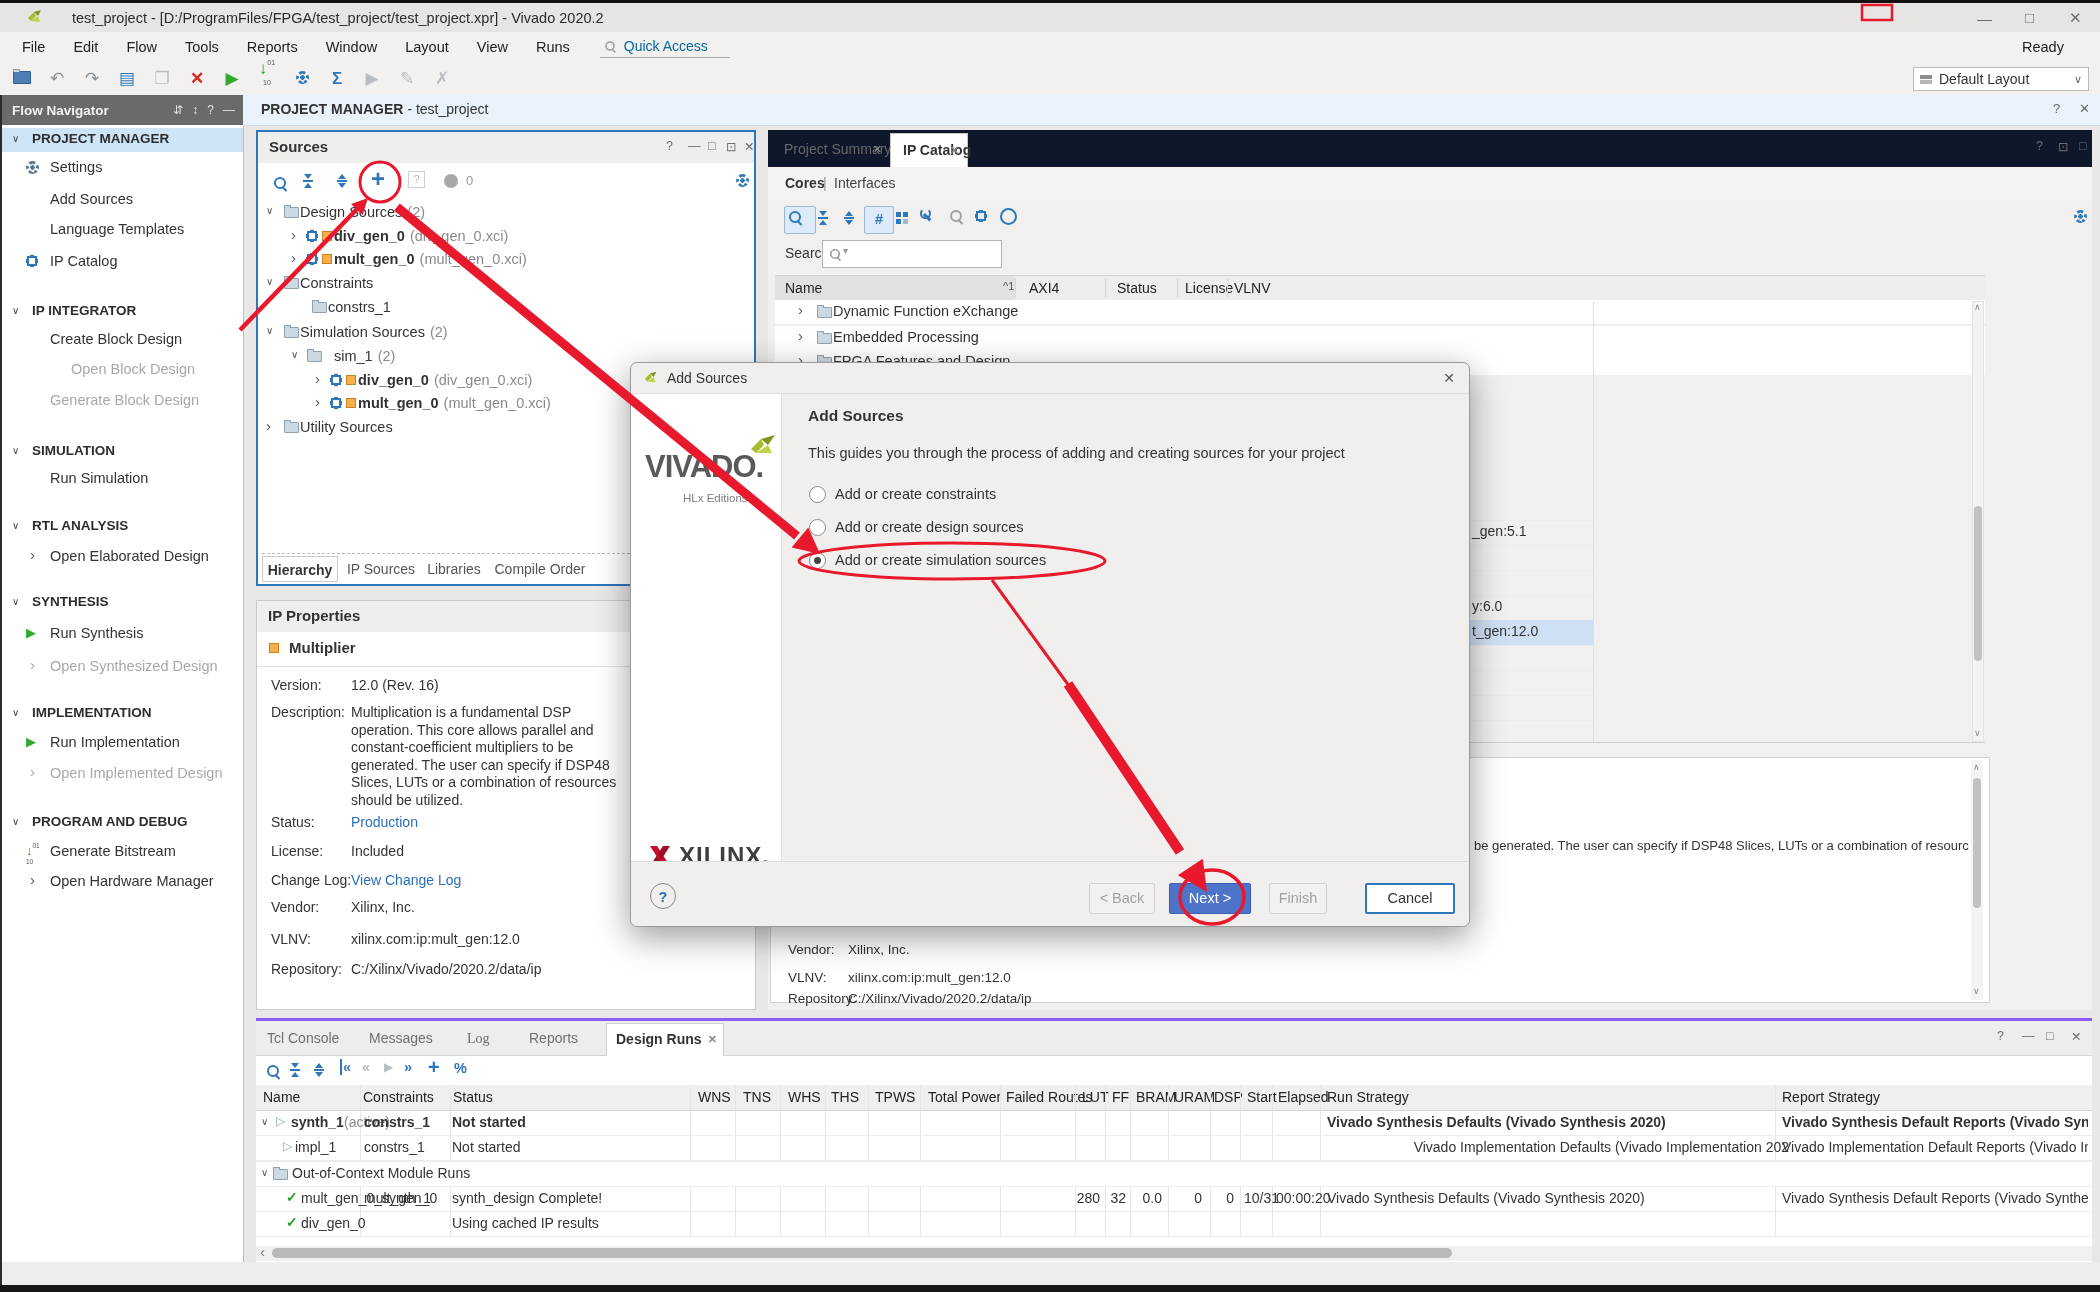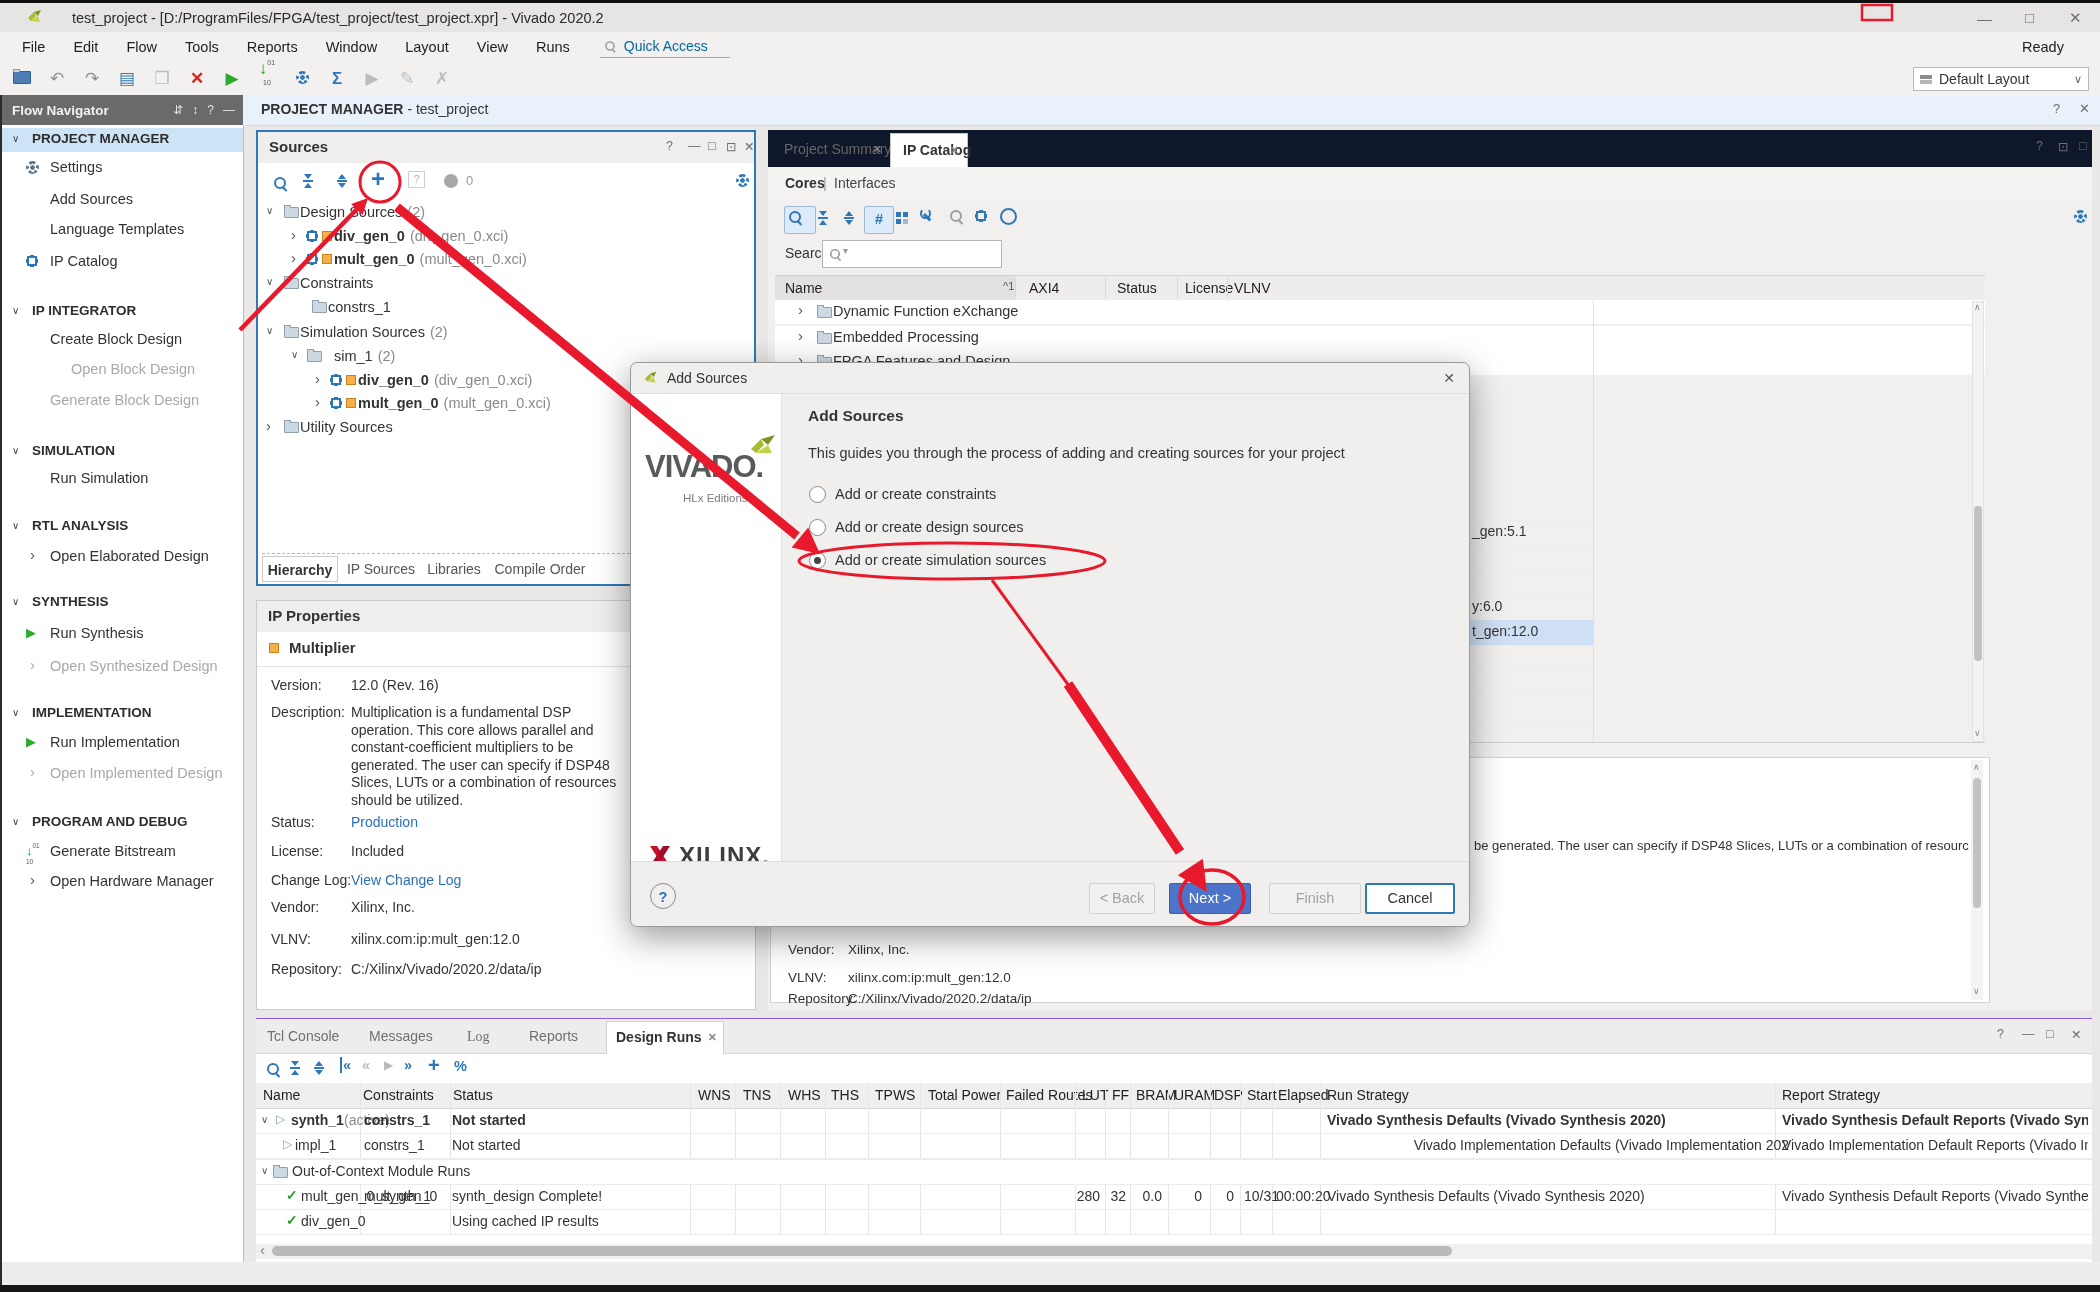--- a/index.html
+++ b/index.html
@@ -23,21 +23,21 @@
   .fn-item{font-size:14.5px;color:#333;}
   .fn-dis{color:#a8a8a8;}
   .fn-sel{position:absolute;left:0;width:241px;height:24px;background:#cde4f7;}
   
   #pm-bar{position:absolute;left:243px;top:95px;width:1857px;height:30px;background:#e9f1fa;border-bottom:1px solid #cfd9e4;}
   
   .panel-hdr-ic{color:#6e6e6e;font-size:13px;}
   #sources-panel{position:absolute;left:256px;top:130px;width:500px;height:456px;background:#fff;border:2px solid #2e77b8;box-sizing:border-box;}
   #ip-properties{position:absolute;left:256px;top:600px;width:500px;height:410px;background:#fff;border:1px solid #cdcbc9;box-sizing:border-box;}
   #ip-catalog{position:absolute;left:768px;top:130px;width:1324px;height:880px;background:#f2f0ef;}
-  #bottom-panel{position:absolute;left:256px;top:1018px;width:1836px;height:244px;background:#fff;border-top:1px solid #8b5cf6;}
+  #bottom-panel{position:absolute;left:256px;top:1018px;width:1836px;height:244px;background:#fff;border-top:3px solid #8b5cf6;}
   .phdr{background:#f0eeed;border-bottom:1px solid #dad8d6;}
   .grayed{color:#0369a1;}
   
   .i-search{display:inline-block;width:8px;height:8px;border:2px solid #2e77b8;border-radius:50%;position:relative;}
   .i-search::after{content:"";position:absolute;left:7px;top:7px;width:6px;height:2px;background:#2e77b8;transform:rotate(45deg);transform-origin:0 0;}
   .i-search.gray{border-color:#9aa0a6;}.i-search.gray::after{background:#9aa0a6;}
   .i-gear{display:inline-block;width:13px;height:13px;border-radius:50%;border:3px dotted #2e77b8;box-sizing:border-box;background:radial-gradient(circle,#2e77b8 2px,transparent 2.5px);}
   .i-gear.steel{border-color:#57748f;background:radial-gradient(circle,#57748f 2px,transparent 2.5px);}
   .i-folder{display:inline-block;width:13px;height:9px;background:#ccd8e2;border:1px solid #8fa1ae;position:relative;border-radius:1px;}
   .i-folder::before{content:"";position:absolute;left:-1px;top:-3px;width:5px;height:2px;background:#ccd8e2;border:1px solid #8fa1ae;border-bottom:none;}
@@ -633,21 +633,21 @@
     <div class="abs" style="left:177px;top:82px;font-size:14.5px;">This guides you through the process of adding and creating sources for your project</div>
     <div id="dlg-options"></div>
     <div class="dlg-footer"></div>
     <div class="abs" style="left:19px;top:520px;width:26px;height:26px;border:1.5px solid #8a8a8a;border-radius:50%;text-align:center;line-height:26px;color:#2a6fba;font-weight:bold;box-sizing:border-box;">?</div>
     <div id="dlg-buttons"></div>
   <div class="abs" style="left: 178px; top: 122px; height: 22px;"><span style="display: inline-block; width: 15px; height: 15px; border: 1px solid rgb(138, 138, 138); border-radius: 50%; background: rgb(255, 255, 255); vertical-align: middle; position: relative;"></span><span style="margin-left: 9px; font-size: 14.5px; vertical-align: middle;">Add or create constraints</span></div>
       <div class="abs" style="left: 178px; top: 155px; height: 22px;"><span style="display: inline-block; width: 15px; height: 15px; border: 1px solid rgb(138, 138, 138); border-radius: 50%; background: rgb(255, 255, 255); vertical-align: middle; position: relative;"></span><span style="margin-left: 9px; font-size: 14.5px; vertical-align: middle;">Add or create design sources</span></div>
       <div class="abs" style="left: 178px; top: 188px; height: 22px;"><span style="display: inline-block; width: 15px; height: 15px; border: 1px solid rgb(138, 138, 138); border-radius: 50%; background: rgb(255, 255, 255); vertical-align: middle; position: relative;"><span style="position: absolute; left: 4px; top: 4px; width: 7px; height: 7px; border-radius: 50%; background: rgb(68, 68, 68);"></span></span><span style="margin-left: 9px; font-size: 14.5px; vertical-align: middle;">Add or create simulation sources</span></div>
       <div class="dlg-btn btn-dis" style="left: 458px; width: 66px;">&lt; Back</div>
       <div class="dlg-btn btn-primary" style="left: 538px; width: 82px;">Next &gt;</div>
-      <div class="dlg-btn btn-dis" style="left: 638px; width: 92px;">Finish</div>
+      <div class="dlg-btn btn-dis" style="left: 638px; width: 58px;">Finish</div>
       <div class="dlg-btn btn-normal" style="left: 734px; width: 90px;">Cancel</div>
     </div>
 
   <svg id="annotations" width="2100" height="1292">
     <g stroke="#e8192c" fill="none">
       <circle cx="380" cy="182" r="20" stroke-width="3"></circle>
       <line x1="240" y1="330" x2="358" y2="208" stroke-width="4.5"></line>
       <line x1="397" y1="207" x2="797" y2="536" stroke-width="9"></line>
       <ellipse cx="952" cy="561" rx="153" ry="18" stroke-width="3"></ellipse>
       <line x1="992" y1="580" x2="1072" y2="690" stroke-width="3"></line>

